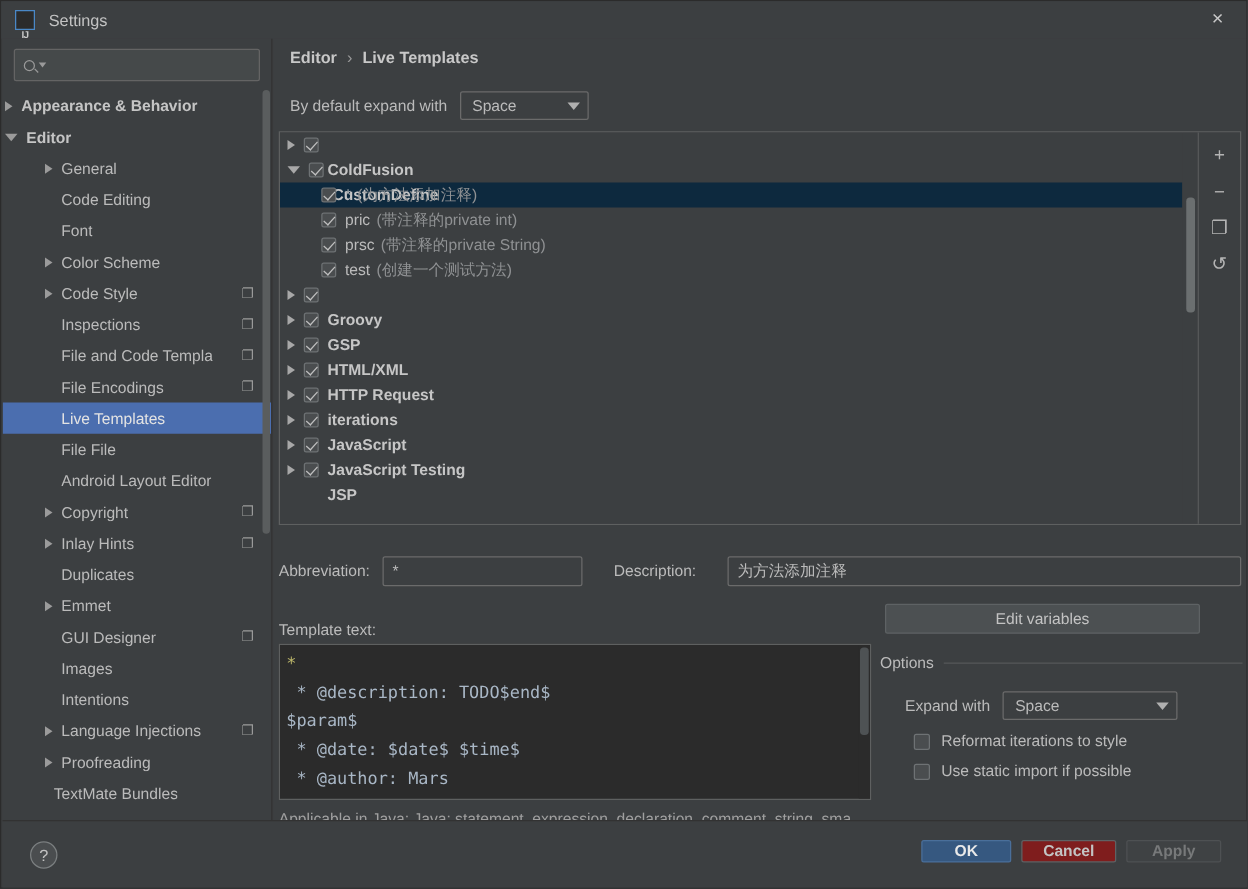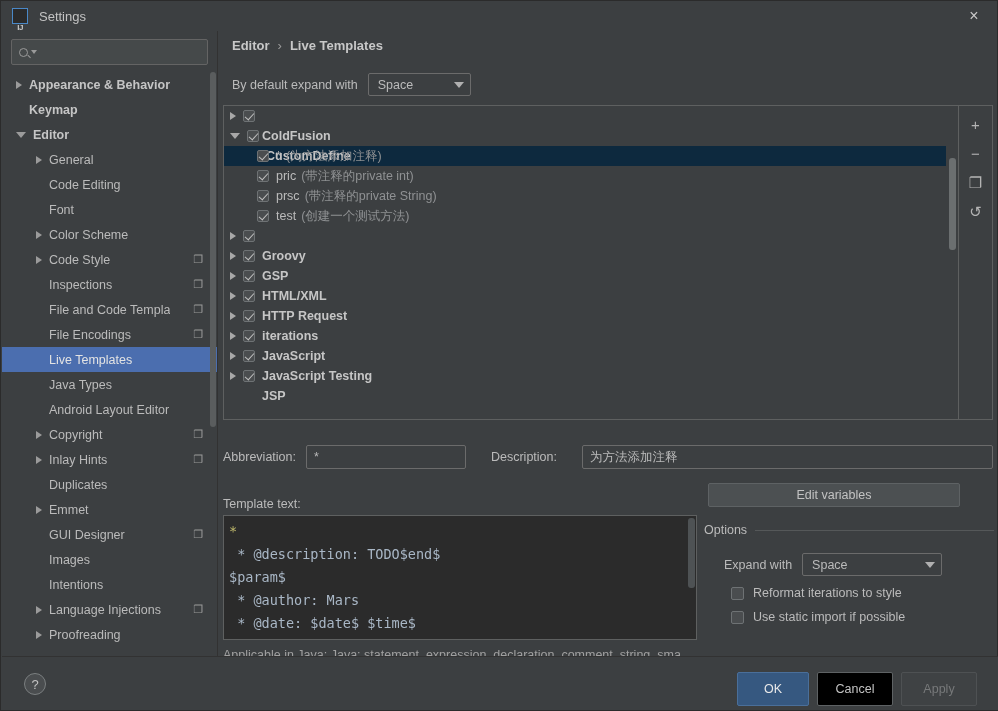--- a/index.html
+++ b/index.html
@@ -144,21 +144,21 @@
     border-bottom: none;
   }
   .nav-item .arrow.none { border: none; width: 6px; height: 1px; }
   .nav-item .nav-label {
     margin-left: 7px;
     font-size: 12.5px;
     color: #bbbbbb;
     overflow: hidden;
     text-overflow: clip;
   }
-  .nav-item.lvl0 { padding-left: 14px; }
+  .nav-item.lvl0 { padding-left: 2px; }
   .nav-item.lvl1 { padding-left: 34px; }
   .nav-item.bold .nav-label { font-weight: bold; color: #c5c5c5; }
   .nav-item.selected { background: #4b6eaf; }
   .nav-item.selected .nav-label { color: #e3e3e3; }
   .nav-item .copy-badge {
     margin-left: auto;
     color: #9a9a9a;
     font-size: 11px;
     flex: 0 0 auto;
   }
@@ -472,35 +472,36 @@
     border: 1px solid #7b7f80;
     background: #4a4d4f;
     color: #c3c3c3;
     font-size: 13px;
     display: flex; align-items: center; justify-content: center;
     cursor: pointer;
   }
   .btn {
     position: absolute;
     top: 15px;
-    height: 34px;
+    height: 18px;
     border-radius: 2px;
     display: flex; align-items: center; justify-content: center;
     font-size: 12.5px;
     cursor: pointer;
+    font-weight: bold;
   }
   #ok-btn {
     left: 735px; width: 72px;
     background: #365880;
     border: 1px solid #4a6f9a;
     color: #e9e9e9;
   }
   #cancel-btn {
     left: 815px; width: 76px;
-    background: #000000;
+    background: #7f1d1d;
     border: 1px solid #5e6264;
     color: #c3c3c3;
   }
   #apply-btn {
     left: 899px; width: 76px;
     background: #3f4244;
     border: 1px solid #4e5153;
     color: #77797a;
   }
 </style>
@@ -526,24 +527,20 @@
         <input type="text" placeholder="" style="">
       </div>
     </div>
     <div id="tree-scroll">
       <div id="nav-list">
           <div class="nav-item lvl0 bold">
             <span class="arrow "></span>
             <span class="nav-label">Appearance &amp; Behavior</span>
           </div>
           <div class="nav-item lvl0 bold">
-            <span class="arrow none"></span>
-            <span class="nav-label">Keymap</span>
-          </div>
-          <div class="nav-item lvl0 bold">
             <span class="arrow down"></span>
             <span class="nav-label">Editor</span>
           </div>
           <div class="nav-item lvl1">
             <span class="arrow "></span>
             <span class="nav-label">General</span>
           </div>
           <div class="nav-item lvl1">
             <span class="arrow none"></span>
             <span class="nav-label">Code Editing</span>
@@ -575,21 +572,21 @@
             <span class="arrow none"></span>
             <span class="nav-label">File Encodings</span>
             <span class="copy-badge">❐</span>
           </div>
           <div class="nav-item lvl1 selected">
             <span class="arrow none"></span>
             <span class="nav-label">Live Templates</span>
           </div>
           <div class="nav-item lvl1">
             <span class="arrow none"></span>
-            <span class="nav-label">Java Types</span>
+            <span class="nav-label">File File</span>
           </div>
           <div class="nav-item lvl1">
             <span class="arrow none"></span>
             <span class="nav-label">Android Layout Editor</span>
           </div>
           <div class="nav-item lvl1">
             <span class="arrow "></span>
             <span class="nav-label">Copyright</span>
             <span class="copy-badge">❐</span>
           </div>
@@ -740,21 +737,21 @@
 
     <div id="abbr-row">
       <span class="lbl">Abbreviation:</span>
       <div class="txtfield" id="abbr-field">*</div>
       <span class="lbl" id="desc-label">Description:</span>
       <div class="txtfield" id="desc-field">为方法添加注释</div>
     </div>
 
     <div id="tmpltext-label">Template text:</div>
     <div id="editor">
-      <div id="editor-code"><div class="l star">*</div><div class="l"> * @description: TODO$end$</div><div class="l">$param$</div><div class="l"> * @author: Mars</div><div class="l"> * @date: $date$ $time$</div><div class="l"> */</div></div>
+      <div id="editor-code"><div class="l star">*</div><div class="l"> * @description: TODO$end$</div><div class="l">$param$</div><div class="l"> * @date: $date$ $time$</div><div class="l"> * @author: Mars</div><div class="l"> */</div></div>
       <div id="editor-vscroll">
         <div class="thumb"></div>
       </div>
     </div>
     <div id="applicable">Applicable in Java; Java: statement, expression, declaration, comment, string, sma</div>
 
     <div id="edit-vars">Edit variables</div>
 
     <div id="options">
       <div class="grp-title">

